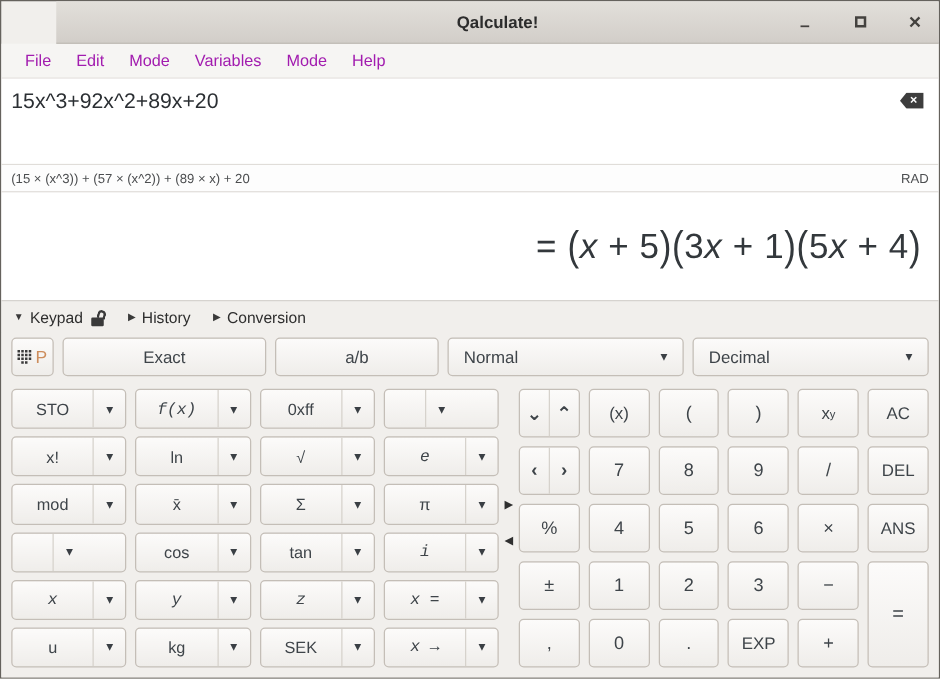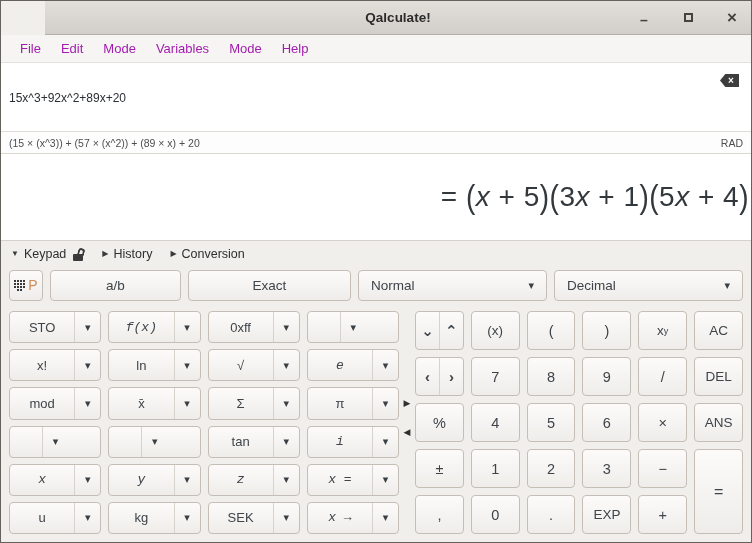--- a/index.html
+++ b/index.html
@@ -36,21 +36,21 @@
     display: flex; align-items: center; padding-left: 9px; gap: 0;
   }
   .menu-item { font-size: 13px; color: #a21caf; padding: 4px 10px; cursor: default; }
 
   
   .input-area {
     height: 68px; flex: 0 0 68px;
     background: #ffffff; position: relative;
     padding: 8px 34px 0 8px;
   }
-  .expression-text { font-size: 12px; color: #2b2f33; margin-top: 20px; }
+  .expression-text { font-size: 17px; color: #2b2f33; }
   .backspace-icon {
     position: absolute; right: 12px; top: 11px;
     width: 19px; height: 13px; background: #3d3d3d;
     clip-path: polygon(28% 0, 100% 0, 100% 100%, 28% 100%, 0 50%);
     display: flex; align-items: center; justify-content: center;
   }
   .backspace-x { color: #ffffff; font-size: 10px; font-weight: bold; line-height: 1; margin-left: 3px; }
 
   
   .statusbar {
@@ -59,21 +59,21 @@
     border-top: 1px solid #e0ddd9; border-bottom: 1px solid #dbd8d4;
     display: flex; align-items: center; justify-content: space-between;
     padding: 0 8px; color: #4c4e50; font-size: 10.5px;
   }
 
   
   .result-area {
     flex: 0 0 86px; height: 86px;
     background: #ffffff;
     display: flex; align-items: center; justify-content: flex-end;
-    padding-right: 2px;
+    padding-right: 14px;
   }
   .result-line { font-size: 28px; color: #33383c; letter-spacing: 0.5px; white-space: pre; }
   .part-italic { font-style: italic; }
   .part-paren { display: inline-block; transform: scaleY(1.18); font-weight: 300; }
 
   
   .tabbar {
     flex: 0 0 26px; height: 26px;
     background: #f1efec; border-top: 1px solid #d6d3cf;
     display: flex; align-items: center; padding-left: 10px; gap: 18px;
@@ -214,25 +214,25 @@
       <span class="tri">▶</span>
       <span>Conversion</span>
     </div>
   </div>
 
   <div class="controls-row">
     <div class="gbtn kp-mode-btn">
       <span class="kp-grid-icon"></span>
       <span class="kp-mode-p">P</span>
     </div>
+    <div class="gbtn exact-btn">
+      <span>Exact</span>
+    </div>
     <div class="gbtn frac-btn">
       <span>a/b</span>
-    </div>
-    <div class="gbtn exact-btn">
-      <span>Exact</span>
     </div>
     <div class="gbtn dropdown-btn">
       <span>Normal</span>
       <span class="dd-arrow">▾</span>
     </div>
     <div class="gbtn dropdown-btn">
       <span>Decimal</span>
       <span class="dd-arrow">▾</span>
     </div>
   </div>
@@ -288,20 +288,21 @@
       </div>
       <div class="gbtn sbtn">
         <span class="sbtn-label">π</span>
         <span class="sbtn-arrow">▾</span>
       </div>
 
       <div class="gbtn sbtn">
         <span class="sbtn-arrow">▾</span>
       </div>
       <div class="gbtn sbtn">
+        <span class="sbtn-label">cos</span>
         <span class="sbtn-arrow">▾</span>
       </div>
       <div class="gbtn sbtn">
         <span class="sbtn-label">tan</span>
         <span class="sbtn-arrow">▾</span>
       </div>
       <div class="gbtn sbtn">
         <span class="sbtn-label it">i</span>
         <span class="sbtn-arrow">▾</span>
       </div>

